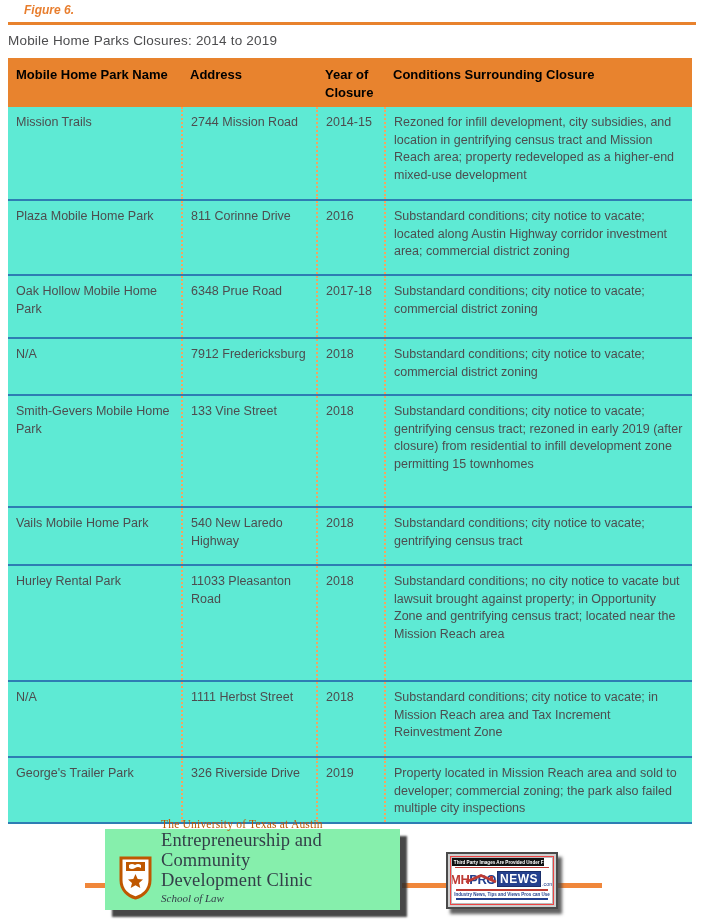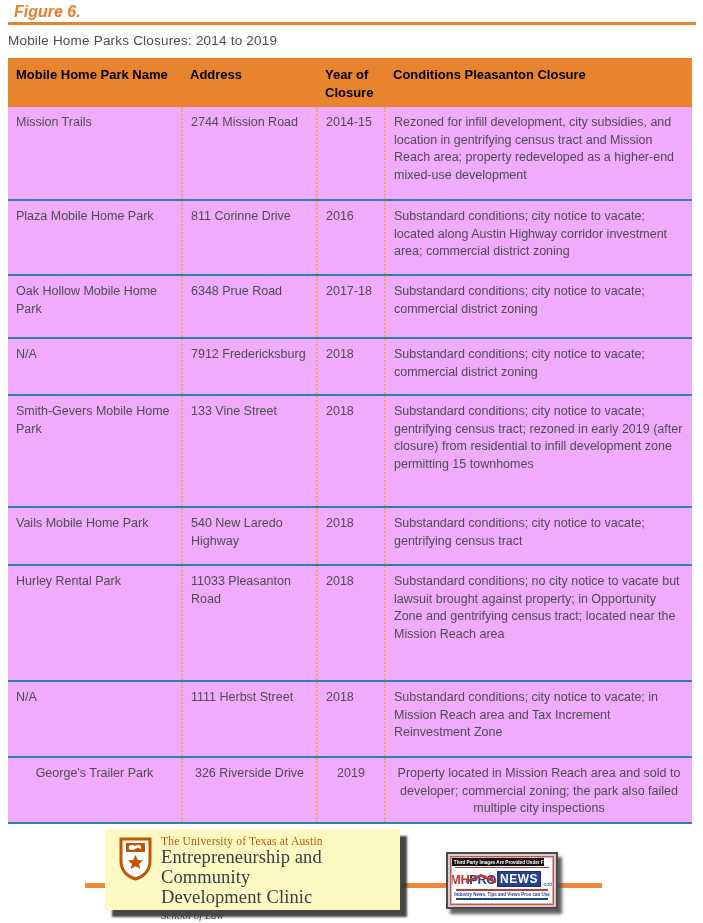--- a/index.html
+++ b/index.html
@@ -6,22 +6,22 @@
   html,body { background:#ffffff; }
   body {
     width:703px; height:923px; overflow:hidden; position:relative;
     font-family:"Liberation Sans","DejaVu Sans",sans-serif;
     -webkit-font-smoothing:antialiased;
   }
   .page { position:relative; width:703px; height:923px; }
 
   
   .figure-label {
-    position:absolute; left:14px; top:3px;
-    color:#E87E2E; font-size:16px; font-weight:bold; font-style:italic;
+    position:absolute; left:24px; top:3px;
+    color:#E87E2E; font-size:12px; font-weight:bold; font-style:italic;
   }
   .figure-rule {
     position:absolute; left:8px; top:22px; width:688px; height:3px; background:#E8822D;
   }
   .figure-subtitle {
     position:absolute; left:8px; top:33px;
     color:#4D4D4F; font-size:13.5px; letter-spacing:0.2px;
   }
 
   
@@ -32,46 +32,46 @@
   }
   col.c1{width:174px;} col.c2{width:135px;} col.c3{width:68px;} col.c4{width:307px;}
   thead th {
     background:#E8832E; color:#000000; font-size:13px; font-weight:bold;
     text-align:left; vertical-align:top; padding:8px 8px 6px; line-height:1.35;
     height:42px;
   }
   tbody td {
     vertical-align:top; padding:7px 8px 4px;
     color:#4D4D4F; font-size:12.5px; line-height:1.4;
-    background:#f0abfc;
+    background:#5eead4;
   }
   tbody tr { border-top:2px solid #2E7DB3; }
   tbody tr:first-child { border-top:none; }
   tbody td + td { border-left:2px dotted #F2A660; }
   tbody tr:nth-child(1){height:93px;}
   tbody tr:nth-child(2){height:75px;}
   tbody tr:nth-child(3){height:63px;}
   tbody tr:nth-child(4){height:57px;}
   tbody tr:nth-child(5){height:112px;}
   tbody tr:nth-child(6){height:58px;}
   tbody tr:nth-child(7){height:116px;}
   tbody tr:nth-child(8){height:76px;}
-  tbody tr:nth-child(9){height:60px;text-align:center;}
+  tbody tr:nth-child(9){height:60px;}
 
   
   .footer { position:absolute; left:0; top:813px; width:703px; height:110px; }
   .orange-dash { position:absolute; height:5px; background:#F0873B; top:70px; }
   .dash-left  { left:85px;  width:20px; }
   .dash-mid   { left:402px; width:45px; }
   .dash-right { left:557px; width:45px; }
 
   .ut-card {
     position:absolute; left:105px; top:16px; width:295px; height:81px;
-    background:#fef9c3; box-shadow:7px 7px 2px rgba(45,45,45,0.88);
-    display:flex; align-items:flex-start; padding:6px 10px 6px 14px;
+    background:#86efac; box-shadow:7px 7px 2px rgba(45,45,45,0.88);
+    display:flex; align-items:flex-end; padding:6px 10px 6px 14px;
   }
   .ut-shield { flex:0 0 auto; margin-right:9px; margin-top:2px; }
   .ut-text { font-family:"Liberation Serif","DejaVu Serif",serif; }
   .ut-university { color:#BF5700; font-size:11.5px; line-height:1.15; letter-spacing:0.2px; }
   .ut-clinic { color:#333F48; font-size:18.5px; line-height:1.08; letter-spacing:0.1px; }
   .ut-school { color:#333F48; font-size:11px; font-style:italic; margin-top:1px; }
 
   .mh-box {
     position:absolute; left:446px; top:39px; width:112px; height:57px;
     background:#ef4444; border:2px solid #4a4a4a;
@@ -119,21 +119,21 @@
         <col class="c1">
         <col class="c2">
         <col class="c3">
         <col class="c4">
       </colgroup>
     <thead>
       <tr>
         <th>Mobile Home Park Name</th>
         <th>Address</th>
         <th>Year of Closure</th>
-        <th>Conditions Pleasanton Closure</th>
+        <th>Conditions Surrounding Closure</th>
       </tr>
     </thead>
     <tbody>
       <tr>
         <td>Mission Trails</td>
         <td>2744 Mission Road</td>
         <td>2014-15</td>
         <td>Rezoned for infill development, city subsidies, and location in gentrifying census tract and Mission Reach area; property redeveloped as a higher-end mixed-use development</td>
       </tr>
       <tr>

